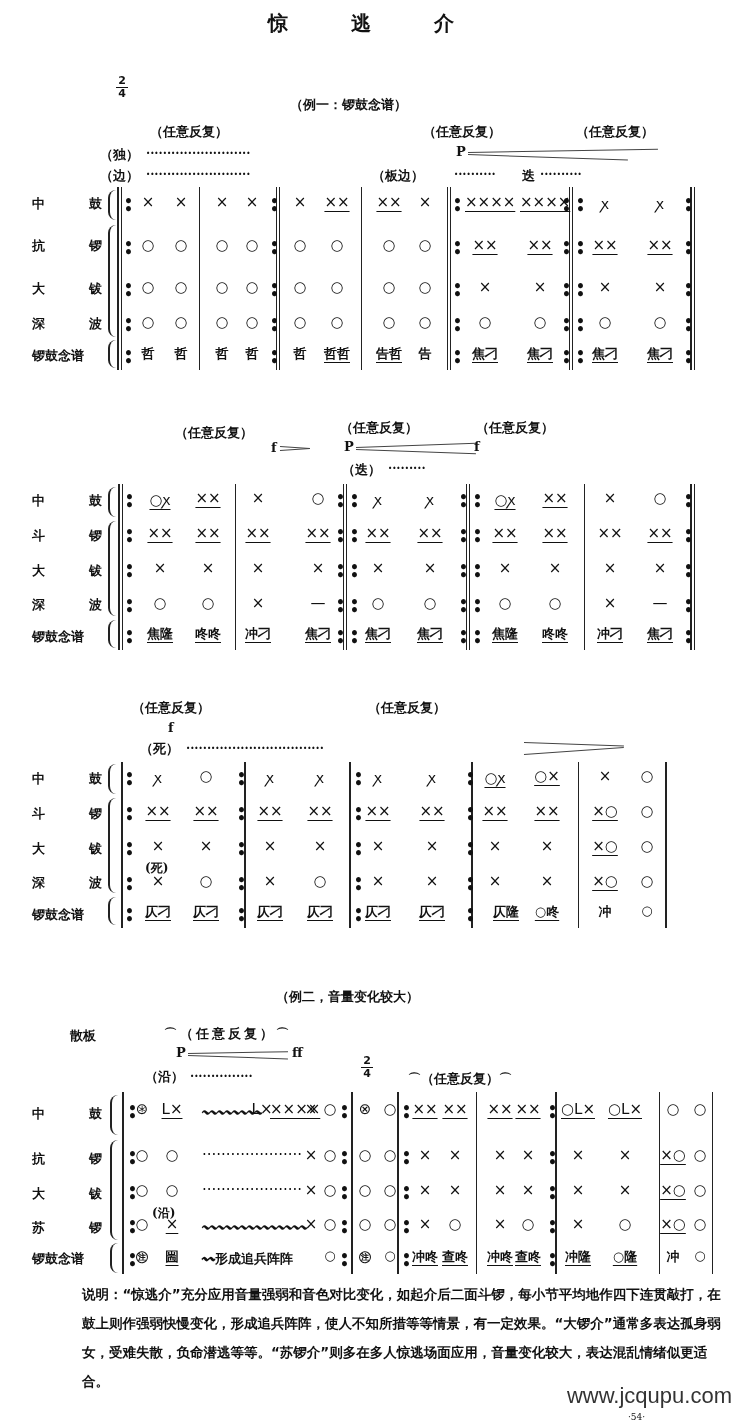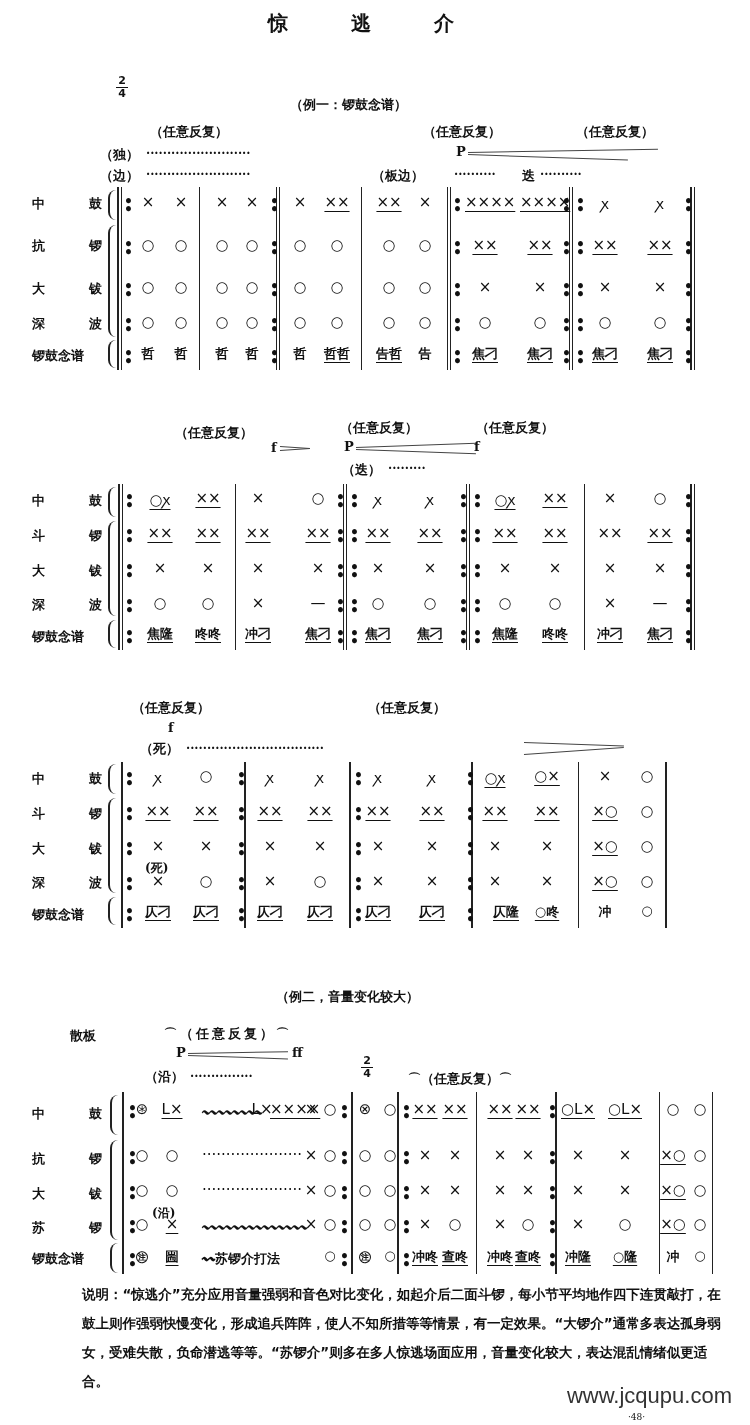--- a/index.html
+++ b/index.html
@@ -544,21 +544,21 @@
     <div class="abs cell" style="left: 558px; width: 40px; top: 1215px;">×</div>
     <div class="abs cell" style="left: 605px; width: 40px; top: 1215px;">○</div>
     <div class="abs cell ul" style="left: 653px; width: 40px; top: 1215px;">×○</div>
     <div class="abs cell" style="left: 680px; width: 40px; top: 1215px;">○</div>
     <div class="rep" style="left: 128px; top: 1219px;">•<br>•</div>
     <div class="rep" style="left: 340px; top: 1219px;">•<br>•</div>
     <div class="rep" style="left: 402px; top: 1219px;">•<br>•</div>
     <div class="rep" style="left: 548px; top: 1219px;">•<br>•</div>
     <div class="abs cell cn" style="left: 122px; width: 40px; top: 1248px;">㊟</div>
     <div class="abs cell cn ul" style="left: 152px; width: 40px; top: 1248px;">圌</div>
-    <div class="abs cell cn" style="left: 202px; width: 40px; top: 1248px;">〰苏锣介打法</div>
+    <div class="abs cell cn" style="left: 202px; width: 40px; top: 1248px;">〰形成追兵阵阵</div>
     <div class="abs cell cn" style="left: 242px; width: 40px; top: 1248px;"></div>
     <div class="abs cell cn" style="left: 270px; width: 40px; top: 1248px;"></div>
     <div class="abs cell cn" style="left: 291px; width: 40px; top: 1248px;"></div>
     <div class="abs cell cn" style="left: 310px; width: 40px; top: 1248px;">○</div>
     <div class="abs cell cn" style="left: 345px; width: 40px; top: 1248px;">㊟</div>
     <div class="abs cell cn" style="left: 370px; width: 40px; top: 1248px;">○</div>
     <div class="abs cell cn ul" style="left: 405px; width: 40px; top: 1248px;">冲咚</div>
     <div class="abs cell cn ul" style="left: 435px; width: 40px; top: 1248px;">查咚</div>
     <div class="abs cell cn ul" style="left: 480px; width: 40px; top: 1248px;">冲咚</div>
     <div class="abs cell cn ul" style="left: 508px; width: 40px; top: 1248px;">查咚</div>
@@ -567,13 +567,13 @@
     <div class="abs cell cn" style="left: 653px; width: 40px; top: 1248px;">冲</div>
     <div class="abs cell cn" style="left: 680px; width: 40px; top: 1248px;">○</div>
     <div class="rep" style="left: 128px; top: 1252px;">•<br>•</div>
     <div class="rep" style="left: 340px; top: 1252px;">•<br>•</div>
     <div class="rep" style="left: 402px; top: 1252px;">•<br>•</div>
     <div class="rep" style="left: 548px; top: 1252px;">•<br>•</div>
   </div>
 
 <div class="abs explain">说明：“惊逃介”充分应用音量强弱和音色对比变化，如起介后二面斗锣，每小节平均地作四下连贯敲打，在鼓上则作强弱快慢变化，形成追兵阵阵，使人不知所措等等情景，有一定效果。“大锣介”通常多表达孤身弱女，受难失散，负命潜逃等等。“苏锣介”则多在多人惊逃场面应用，音量变化较大，表达混乱情绪似更适合。</div>
 <div class="abs wm">www.jcqupu.com</div>
-<div class="abs pg">·48·</div>
+<div class="abs pg">·54·</div>
 
 </body></html>

